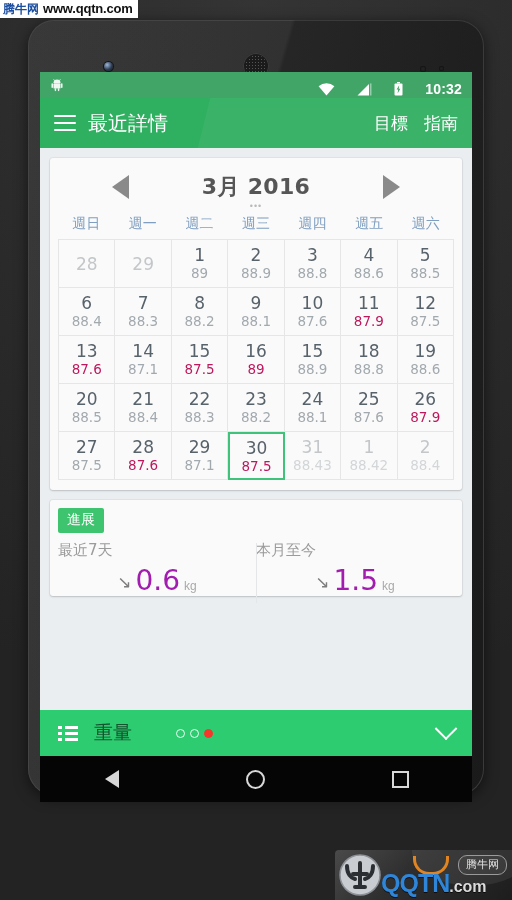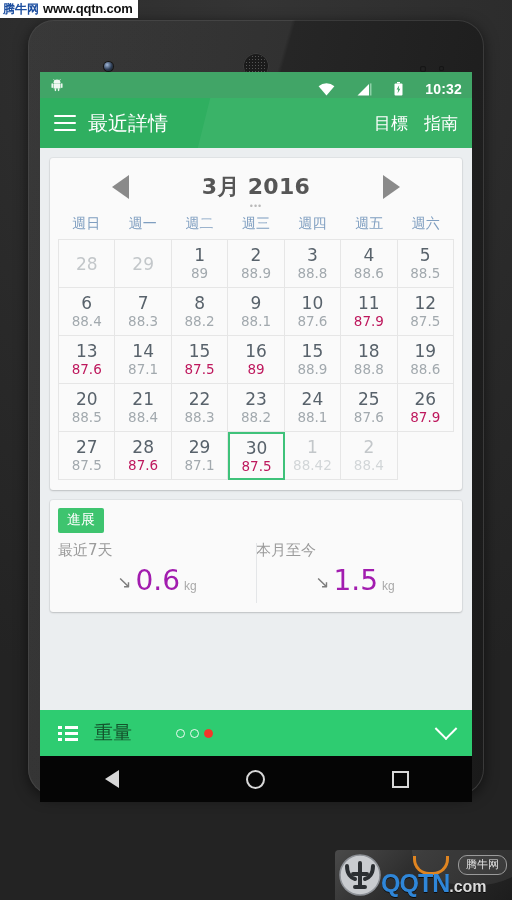--- a/index.html
+++ b/index.html
@@ -165,21 +165,21 @@
   .cell .v{font-size:13.5px;color:#a2a9ae;line-height:17px;font-family:"DejaVu Sans",sans-serif;}
   .cell.muted .d{color:#c3c7ca;}
   .cell.muted .v{color:#d2d6d8;}
   .cell .v.red{color:#be185d;}
   .cell.sel{
     border:2px solid #3fc27a;
     height:48px;
   }
 
   
-  .prog{margin-top:10px;padding:8px 8px 0;position:relative;height:112px;box-sizing:border-box;}
+  .prog{margin-top:10px;padding:8px 8px 0;position:relative;height:96px;box-sizing:border-box;}
   .badge-prog{
     display:inline-block;background:#3ec46f;color:#fff;
     font-size:14px;padding:3px 9px 4px;border-radius:2px;
     font-family:"DejaVu Sans",sans-serif;
   }
   .prog-row{display:flex;margin-top:8px;}
   .prog-col{flex:1;text-align:left;position:relative;}
   .prog-col + .prog-col:before{
     content:"";position:absolute;left:0;top:2px;bottom:-6px;width:1px;background:#e4e6e8;
   }
@@ -423,20 +423,24 @@
             </div>
             <div class="cell">
               <span class="d">29</span>
               <span class="v">87.1</span>
             </div>
             <div class="cell sel">
               <span class="d">30</span>
               <span class="v red">87.5</span>
             </div>
             <div class="cell muted">
+              <span class="d">31</span>
+              <span class="v">88.43</span>
+            </div>
+            <div class="cell muted">
               <span class="d">1</span>
               <span class="v">88.42</span>
             </div>
             <div class="cell muted">
               <span class="d">2</span>
               <span class="v">88.4</span>
             </div>
           </div>
       </div>
 

